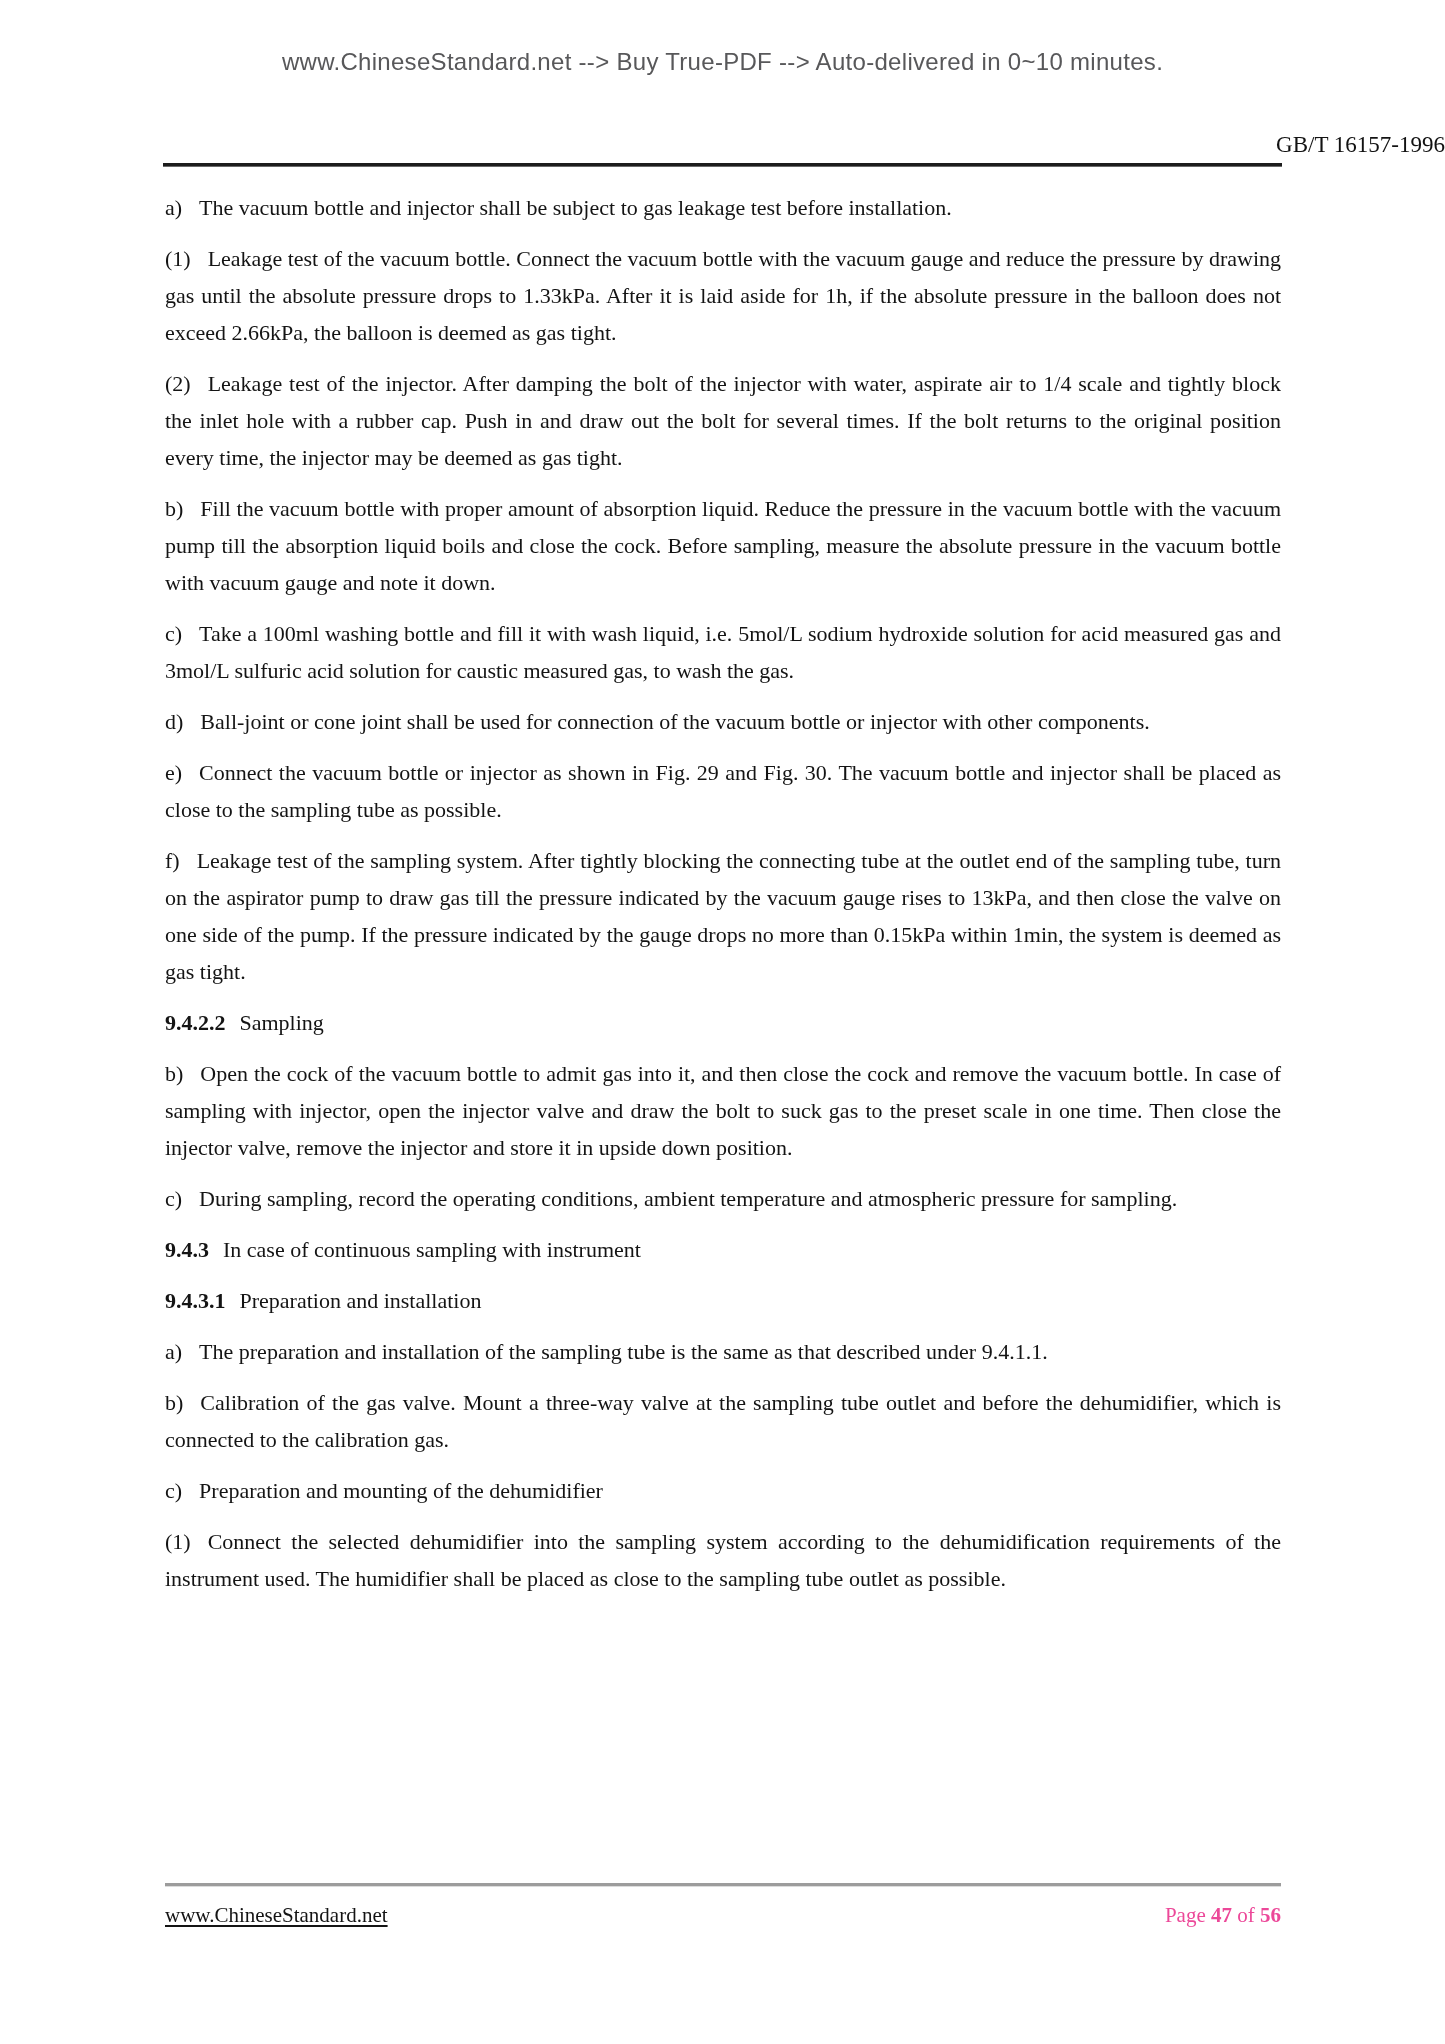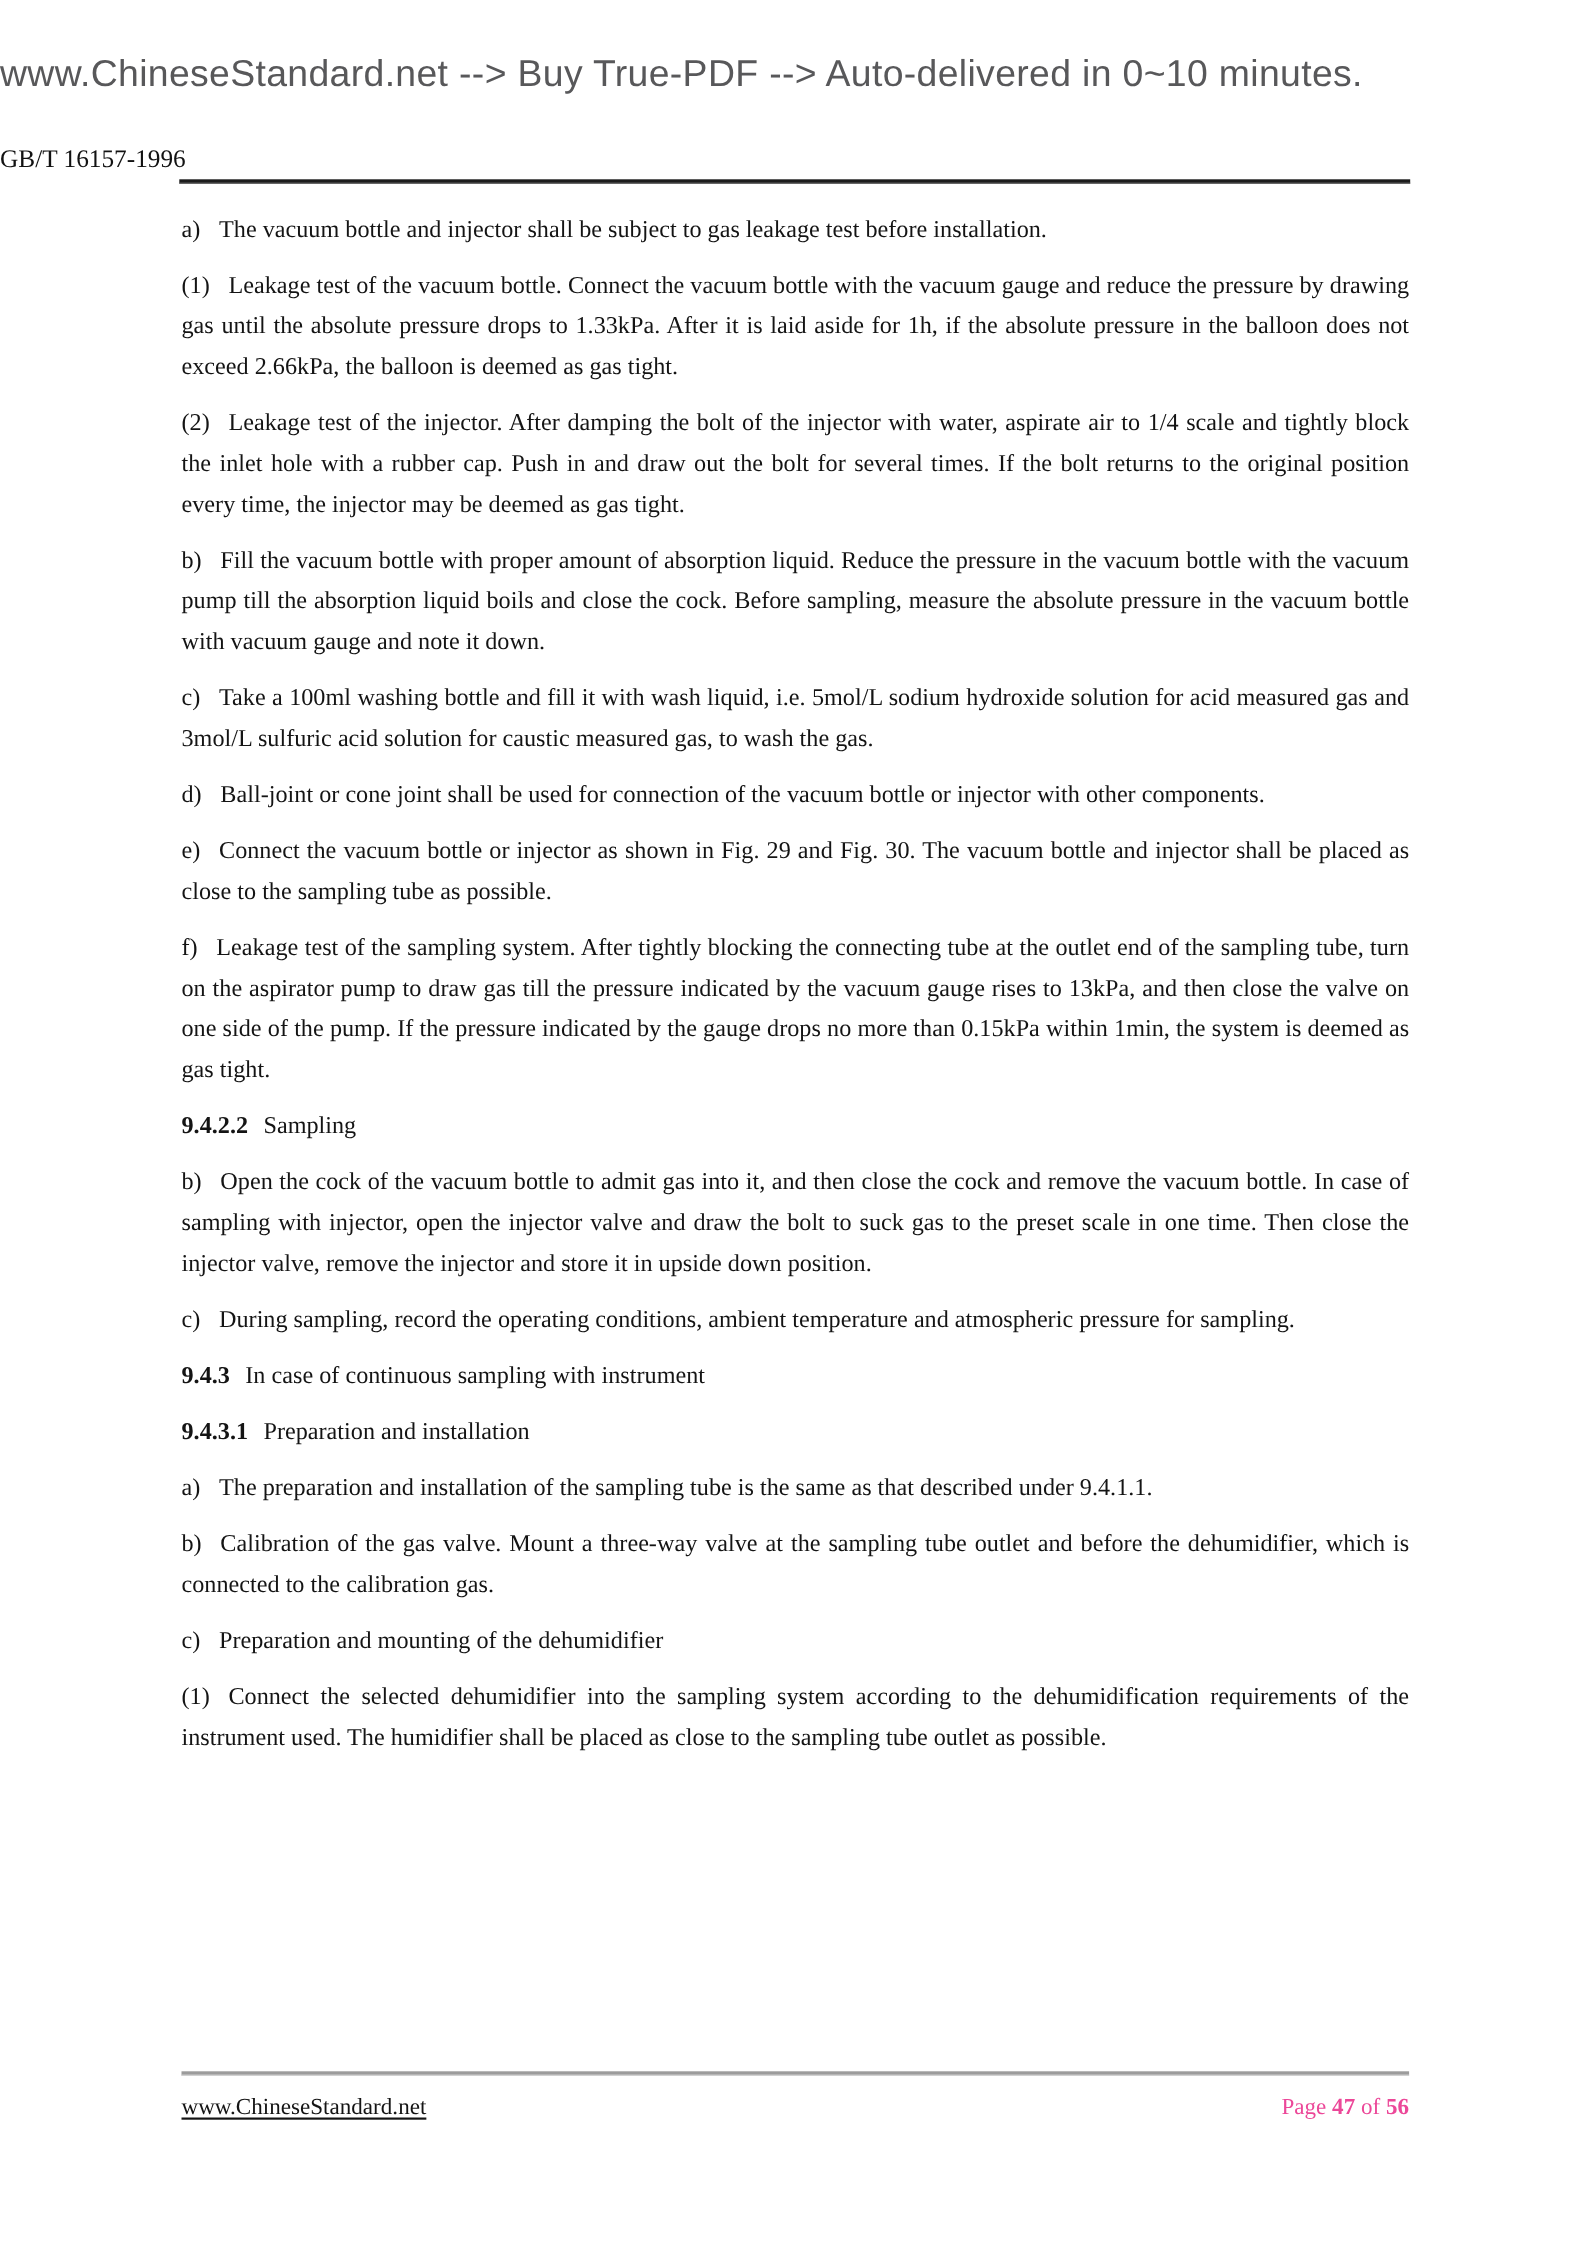--- a/index.html
+++ b/index.html
@@ -12,33 +12,33 @@
     width: 1445px;
     height: 2044px;
     background: #ffffff;
     overflow: hidden;
   }
   .banner {
     position: absolute;
     top: 48px;
     left: 0;
     width: 100%;
-    text-align: left;
+    text-align: center;
     font-family: "Liberation Sans", sans-serif;
-    font-size: 34px;
+    font-size: 24px;
     color: #58585a;
     letter-spacing: 0.3px;
     white-space: nowrap;
   }
   .doc-code {
     position: absolute;
     top: 132px;
     left: 0;
     width: 100%;
-    text-align: left;
+    text-align: right;
     font-family: "Liberation Serif", serif;
     font-size: 23px;
     color: #121212;
   }
   .rule-dark {
     position: absolute;
     top: 163px;
     left: 163px;
     width: 1119px;
     height: 3px;

